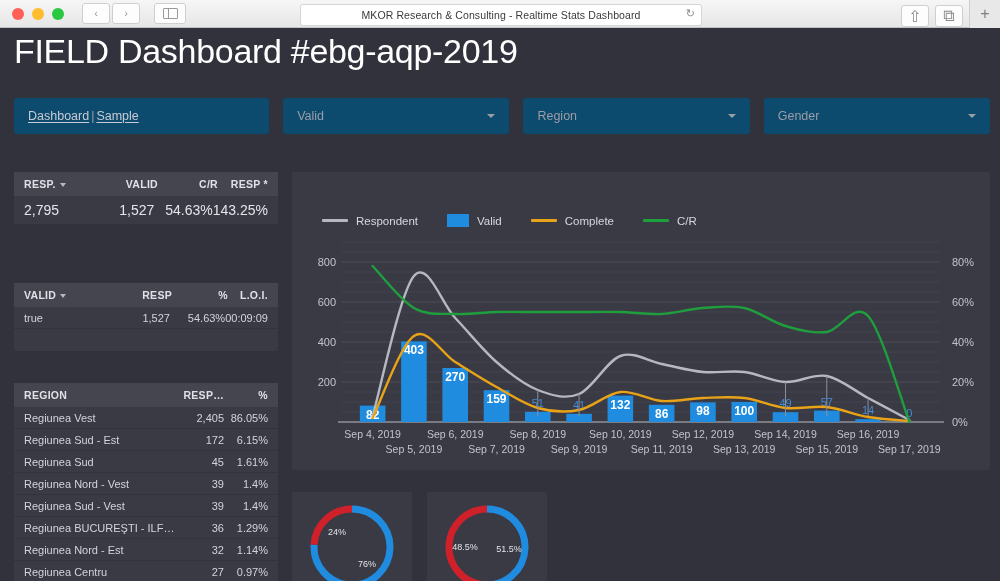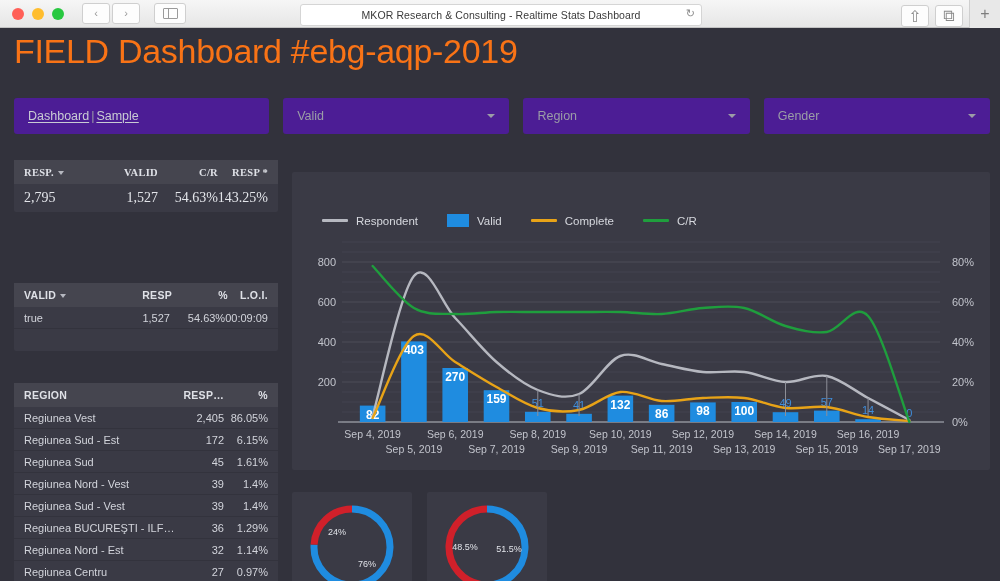--- a/index.html
+++ b/index.html
@@ -79,32 +79,32 @@
   }
 
   
   .page {
     position: absolute; top: 28px; left: 0;
     width: 1000px; height: 553px;
     background: #32323c;
   }
   .page-title {
     position: absolute; left: 14px; top: 4px;
-    font-size: 34px; color: #f97316; font-weight: 400;
+    font-size: 34px; color: #ffffff; font-weight: 400;
     letter-spacing: -.3px;
   }
 
   
   .filters {
     position: absolute; left: 14px; top: 70px;
     width: 976px; height: 36px;
     display: flex; gap: 14px;
   }
   .fbox {
-    background: #4c1d95; border-radius: 3px;
+    background: #0c4a6e; border-radius: 3px;
     height: 36px; box-sizing: border-box;
     display: flex; align-items: center;
     padding: 0 14px; position: relative;
   }
   .fbox.breadcrumb { width: 264px; }
   .fbox.sel { width: 234px; justify-content: space-between; }
   .crumb { font-size: 12.5px; color: #c9cbd4; }
   .crumb a {
     color: #c9cbd4; text-decoration: underline;
     text-underline-offset: 2px;
@@ -117,21 +117,21 @@
     border-right: 4px solid transparent;
     border-top: 4px solid #9b9da7;
   }
 
   
   .card {
     position: absolute;
     background: #3a3a45;
     border-radius: 2px;
   }
-  .kpi { left: 14px; top: 132px; width: 264px; height: 52px; font-family: Liberation Serif, serif; }
+  .kpi { left: 14px; top: 144px; width: 264px; height: 52px; }
   .kpi-head, .tbl-head {
     display: flex; height: 24px; align-items: center;
     background: #45454f;
     padding: 0 10px; box-sizing: border-box;
   }
   .kpi-head span, .tbl-head span {
     font-size: 10.5px; color: #dfe1e7; font-weight: bold;
     letter-spacing: .3px;
   }
   .kpi-row { display: flex; height: 28px; align-items: center; padding: 0 10px; box-sizing: border-box; }

